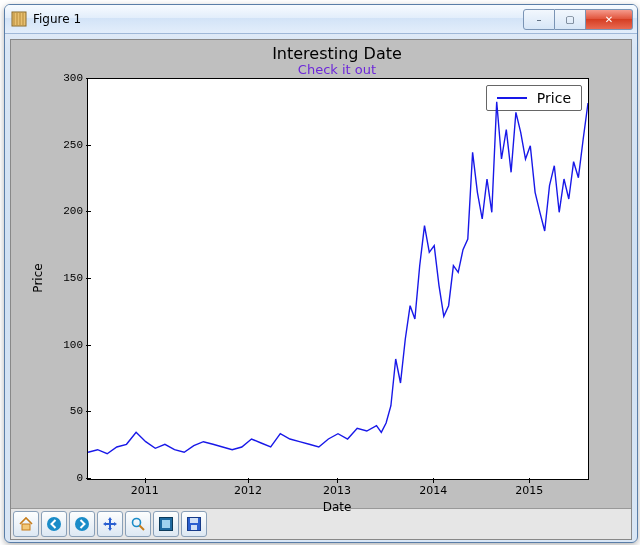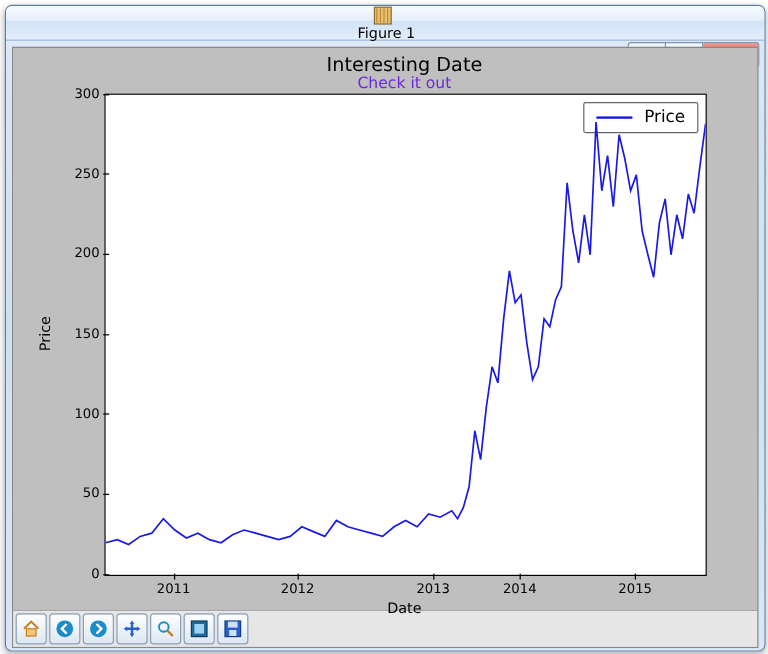--- a/index.html
+++ b/index.html
@@ -10,21 +10,20 @@
     box-shadow:0 2px 6px rgba(0,0,0,0.3);
     position:relative;
     display:flex;flex-direction:column;
     overflow:hidden;
   }
   .titlebar{
     height:28px;display:flex;align-items:center;
     padding:0 4px 0 6px;
     background:linear-gradient(#f7fbff,#e3eefb 45%,#d2e3f7 46%,#e3eefb);
     border-bottom:1px solid #9fb8d8;
-    flex-direction:column;
   }
   .titlebar .app-icon{
     width:16px;height:16px;margin-right:6px;
     display:inline-flex;align-items:center;justify-content:center;
   }
   .titlebar .title{
     font-size:12px;color:#000;
   }
   .winbtns{margin-left:auto;display:flex;gap:0;}
   .winbtn{
@@ -63,21 +62,21 @@
     font-size:13px;color:#6d28d9;
   }
   .ylabel{
     position:absolute;left:20px;top:38px;width:14px;height:400px;
     display:flex;align-items:center;justify-content:center;
   }
   .ylabel span{transform:rotate(-90deg);font-size:12px;}
   .xlabel{
     position:absolute;left:76px;top:460px;width:500px;text-align:center;font-size:12px;
   }
-  .ytick{position:absolute;width:40px;text-align:right;font-size:11px;left:32px;transform:translateY(-50%);}
+  .ytick{position:absolute;width:40px;text-align:right;font-size:11px;left:32px;transform:translateY(-50%);font-family:Liberation Mono, monospace;}
   .ytick .t{position:absolute;right:-8px;top:50%;width:5px;border-top:1px solid #000;}
   .xtick{position:absolute;font-size:11px;transform:translateX(-50%);top:444px;text-align:center;}
   .xtick .t{position:absolute;left:50%;top:-6px;height:5px;border-left:1px solid #000;}
   .legend{
     position:absolute;right:6px;top:6px;
     background:#fff;border:1px solid #666;border-radius:2px;
     padding:4px 10px;display:flex;align-items:center;gap:10px;
     font-size:14px;
   }
   .legend .line{width:30px;height:0;border-top:2px solid #1818e8;}
@@ -141,21 +140,21 @@
           <div class="ytick" style="top: 371.333px;">50<span class="t"></span></div>
           <div class="ytick" style="top: 304.667px;">100<span class="t"></span></div>
           <div class="ytick" style="top: 238px;">150<span class="t"></span></div>
           <div class="ytick" style="top: 171.333px;">200<span class="t"></span></div>
           <div class="ytick" style="top: 104.667px;">250<span class="t"></span></div>
           <div class="ytick" style="top: 38px;">300<span class="t"></span></div>
         </div>
       <div id="xticks">
           <div class="xtick" style="left: 133.692px;">2011<span class="t"></span></div>
           <div class="xtick" style="left: 237px;">2012<span class="t"></span></div>
-          <div class="xtick" style="left: 326px; margin-left: 24px;">2013<span class="t"></span></div>
+          <div class="xtick" style="left: 326px;">2013<span class="t"></span></div>
           <div class="xtick" style="left: 422.154px;">2014<span class="t"></span></div>
           <div class="xtick" style="left: 518.308px;">2015<span class="t"></span></div>
         </div>
     </div>
 
     <div class="toolbar">
       <div class="tbtn">
         <svg viewBox="0 0 16 16">
             <path d="M2 8 L8 2 L14 8" fill="none" stroke="#c77d1a" stroke-width="1.6"></path>
             <rect x="4" y="8" width="8" height="6" fill="#f2c878" stroke="#c77d1a"></rect>

